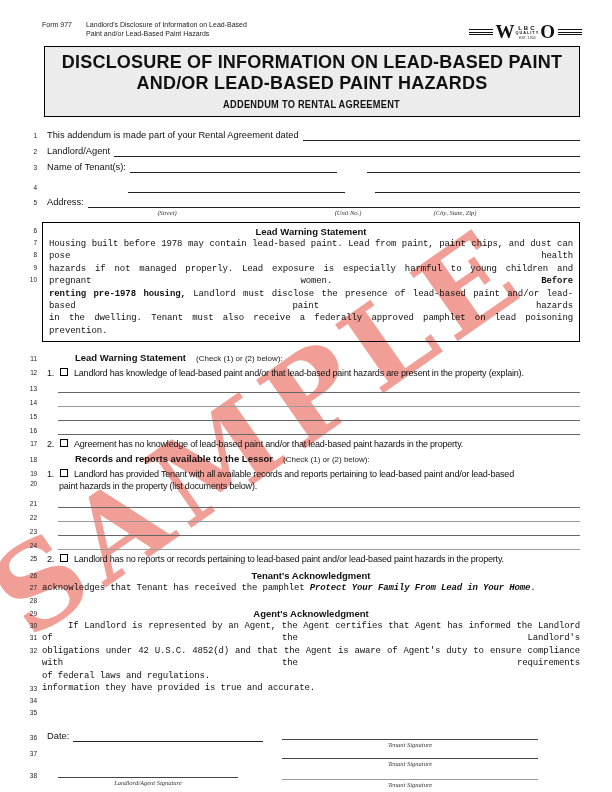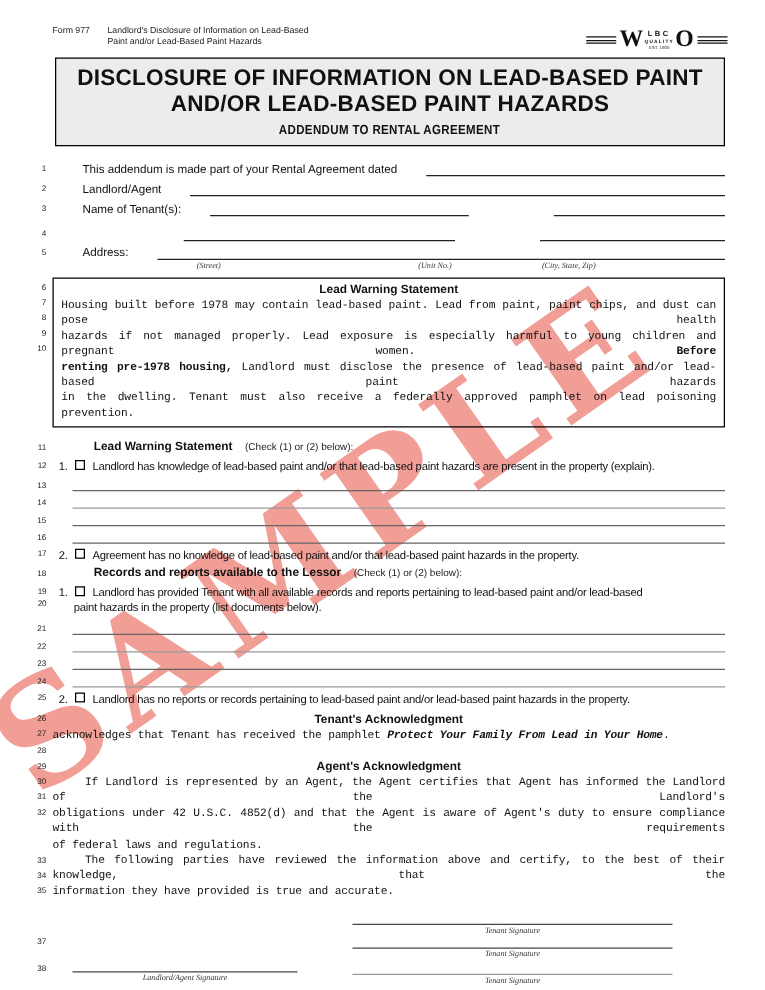--- a/index.html
+++ b/index.html
@@ -36,21 +36,21 @@
 
   
   .title-box { margin:6px 32px 0 44px; border:1.5px solid #000; background:#ececec;
     text-align:center; padding:5px 4px 4px; }
   .tb1 { font-weight:bold; font-size:18px; line-height:21px; letter-spacing:0.2px; }
   .tb-sub { font-weight:bold; font-size:10.5px; line-height:13px; display:inline-block;
     transform:scaleX(0.88); letter-spacing:0.3px; }
 
   
   .lnum { flex:0 0 42px; padding-right:5px; text-align:right; font-size:6.5px; line-height:8px; color:#222; }
-  .frow { display:flex; align-items:flex-end; height:16px; margin-right:32px; font-size:9.3px;gap:19px; }
+  .frow { display:flex; align-items:flex-end; height:16px; margin-right:32px; font-size:9.3px; }
   .frow .lnum { padding-bottom:1px; }
   .flabel { white-space:nowrap; margin-left:5px; padding-right:4px; line-height:11px; }
   .fill { flex:1 1 auto; border-bottom:1px solid #222; }
   .fillw { flex:0 0 auto; border-bottom:1px solid #222; }
   .gap30 { flex:0 0 30px; }
   .fields { margin-top:8px; }
   .frow.r4 { height:20px; }
   .addr-labels { position:relative; height:9px; margin:1px 32px 0 42px;
     font-family:"Liberation Serif", serif; font-style:italic; font-size:6.5px; color:#333; }
   .addr-labels span { position:absolute; transform:translateX(-50%); white-space:nowrap; }
@@ -302,26 +302,30 @@
       </div>
     </div>
 
     <div class="numpara">
       <div class="numcol">
         <div class="ph">33</div>
         <div>34</div>
         <div>35</div>
       </div>
       <div class="ptext">
-        <div class="jl ind1">The following parties have reviewed the information above and certify, to the best of their knowledge, that the</div>
         <div class="jl end">information they have provided is true and accurate.</div>
       </div>
     </div>
 
     <div class="sig">
+      <div class="sigrow-date">
+        <span class="lnum">36</span>
+        <span class="flabel">Date:</span>
+        <span class="fill"></span>
+      </div>
       <span class="absnum" style="top:22px">37</span>
       <span class="absnum" style="top:44px">38</span>
       <span class="absnum" style="top:66px">39</span>
 
       <div class="sig-left-l">
         <div class="sline"></div>
         <div class="slbl">Landlord/Agent Signature</div>
       </div>
 
       <div class="sig-right" style="top:0">

